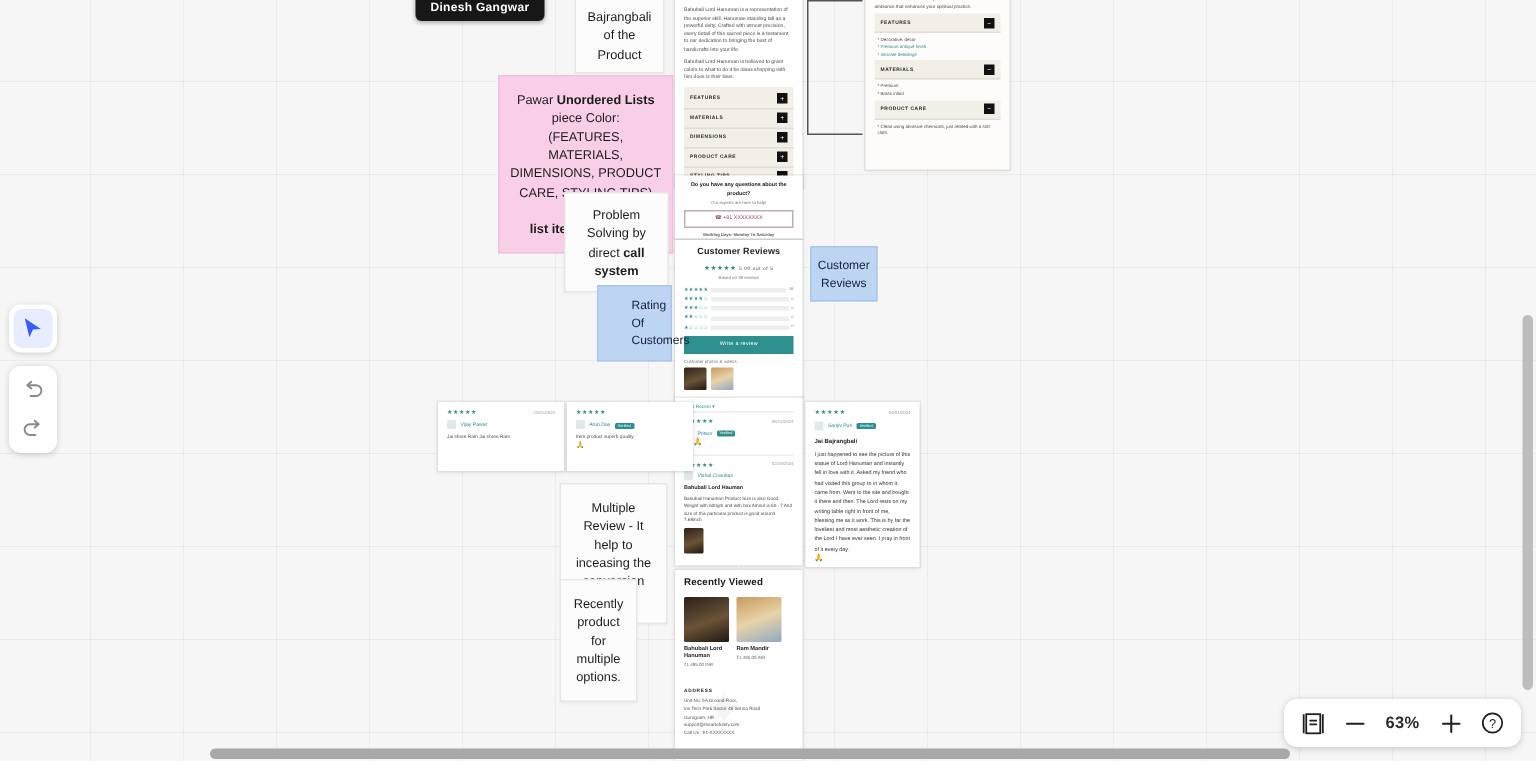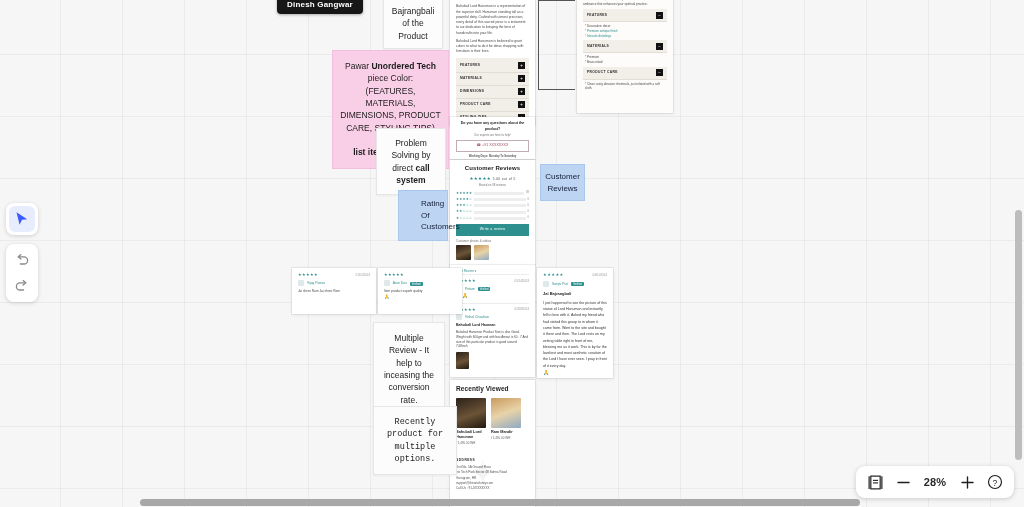--- a/index.html
+++ b/index.html
@@ -425,21 +425,21 @@
     </div>
   </div>
 
   <div class="wm">✦</div>
 
   <div class="note note-white" style="left:383px; top:-2px; width:60px;">
     <span>Bajrangbali of the Product</span>
   </div>
 
   <div class="note note-pink" style="left:332px; top:50px; width:117px; padding:9px 7px;">
-    <span>Pawar </span><b>Unordered Tech</b><span> piece Color:</span>
+    <span>Pawar </span><b>Unordered Lists</b><span> piece Color:</span>
     <div>(FEATURES, MATERIALS, DIMENSIONS, PRODUCT CARE, STYLING TIPS)</div>
     <div>&amp;</div>
     <div><b>list items</b><span>: In Points</span></div>
   </div>
 
   <div class="note note-white" style="left:376px; top:128px; width:70px; padding:8px 7px;">
     <span>Problem Solving by direct </span><b>call system</b>
   </div>
 
   <div class="note note-blue" style="left:398px; top:190px; width:50px; padding:7px 22px;">
@@ -447,21 +447,21 @@
   </div>
 
   <div class="note note-blue" style="left:540px; top:164px; width:45px; padding:6px 4px;">
     <span>Customer Reviews</span>
   </div>
 
   <div class="note note-white" style="left:373px; top:322px; width:72px; padding:9px 7px;">
     <span>Multiple Review - It help to inceasing the conversion rate.</span>
   </div>
 
-  <div class="note note-white" style="left:373px; top:406px; width:84px; padding:9px 7px;font-family:Liberation Mono, monospace;">
+  <div class="note note-white" style="left:373px; top:386px; width:52px; padding:9px 7px;">
     <span>Recently product for multiple options.</span>
   </div>
 
   <div id="name-tag">Dinesh Gangwar</div>
 
 </div>
 
 <div id="tool-rail">
   <div class="tool-group">
     <div class="tool active">
@@ -494,21 +494,21 @@
       <line x1="17.5" y1="2.5" x2="17.5" y2="17.5" stroke="#1f1f1f" stroke-width="1.4"></line>
       <line x1="7" y1="7.5" x2="13" y2="7.5" stroke="#1f1f1f" stroke-width="1.3"></line>
       <line x1="7" y1="10.5" x2="13" y2="10.5" stroke="#1f1f1f" stroke-width="1.3"></line>
     </svg>
   </button>
   <button class="zb">
     <svg width="17" height="17" viewBox="0 0 20 20" aria-hidden="true">
       <line x1="3.5" y1="10" x2="16.5" y2="10" stroke="#1f1f1f" stroke-width="1.6" stroke-linecap="round"></line>
     </svg>
   </button>
-  <span id="zoom-level">28%</span>
+  <span id="zoom-level">63%</span>
   <button class="zb">
     <svg width="17" height="17" viewBox="0 0 20 20" aria-hidden="true">
       <line x1="3.5" y1="10" x2="16.5" y2="10" stroke="#1f1f1f" stroke-width="1.6" stroke-linecap="round"></line>
       <line x1="10" y1="3.5" x2="10" y2="16.5" stroke="#1f1f1f" stroke-width="1.6" stroke-linecap="round"></line>
     </svg>
   </button>
   <button class="zb">
     <svg width="18" height="18" viewBox="0 0 20 20" aria-hidden="true">
       <circle cx="10" cy="10" r="7.2" fill="none" stroke="#1f1f1f" stroke-width="1.3"></circle>
       <text x="10" y="14" text-anchor="middle" font-size="9.5" font-family="Liberation Sans, sans-serif" fill="#1f1f1f">?</text>

